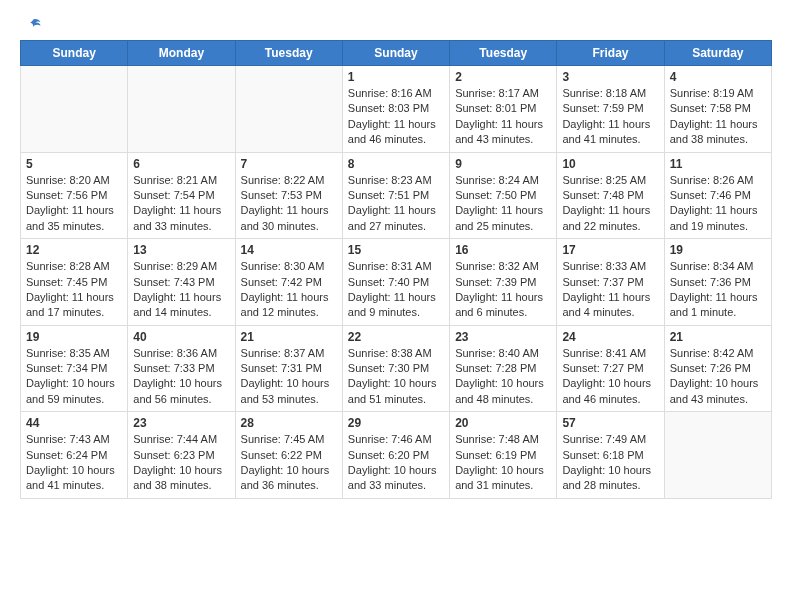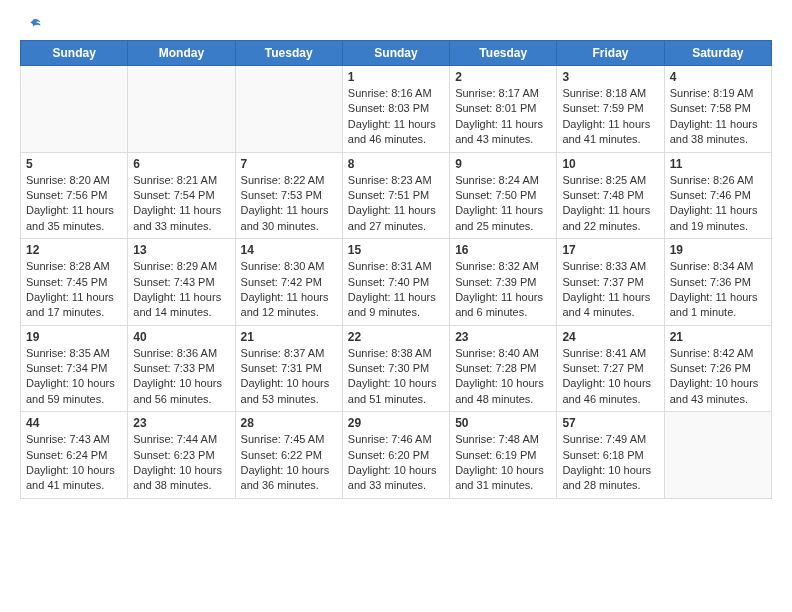--- a/index.html
+++ b/index.html
@@ -247,21 +247,21 @@
           </td>
           <td>
             <span class="day-num">28</span>
             <div class="cell-text">Sunrise: 7:45 AM<br>Sunset: 6:22 PM<br>Daylight: 10 hours and 36 minutes.</div>
           </td>
           <td>
             <span class="day-num">29</span>
             <div class="cell-text">Sunrise: 7:46 AM<br>Sunset: 6:20 PM<br>Daylight: 10 hours and 33 minutes.</div>
           </td>
           <td>
-            <span class="day-num">50</span>
+            <span class="day-num">20</span>
             <div class="cell-text">Sunrise: 7:48 AM<br>Sunset: 6:19 PM<br>Daylight: 10 hours and 31 minutes.</div>
           </td>
           <td>
             <span class="day-num">57</span>
             <div class="cell-text">Sunrise: 7:49 AM<br>Sunset: 6:18 PM<br>Daylight: 10 hours and 28 minutes.</div>
           </td>
           <td class="empty-cell"></td>
         </tr>
       </tbody>
   </table>

